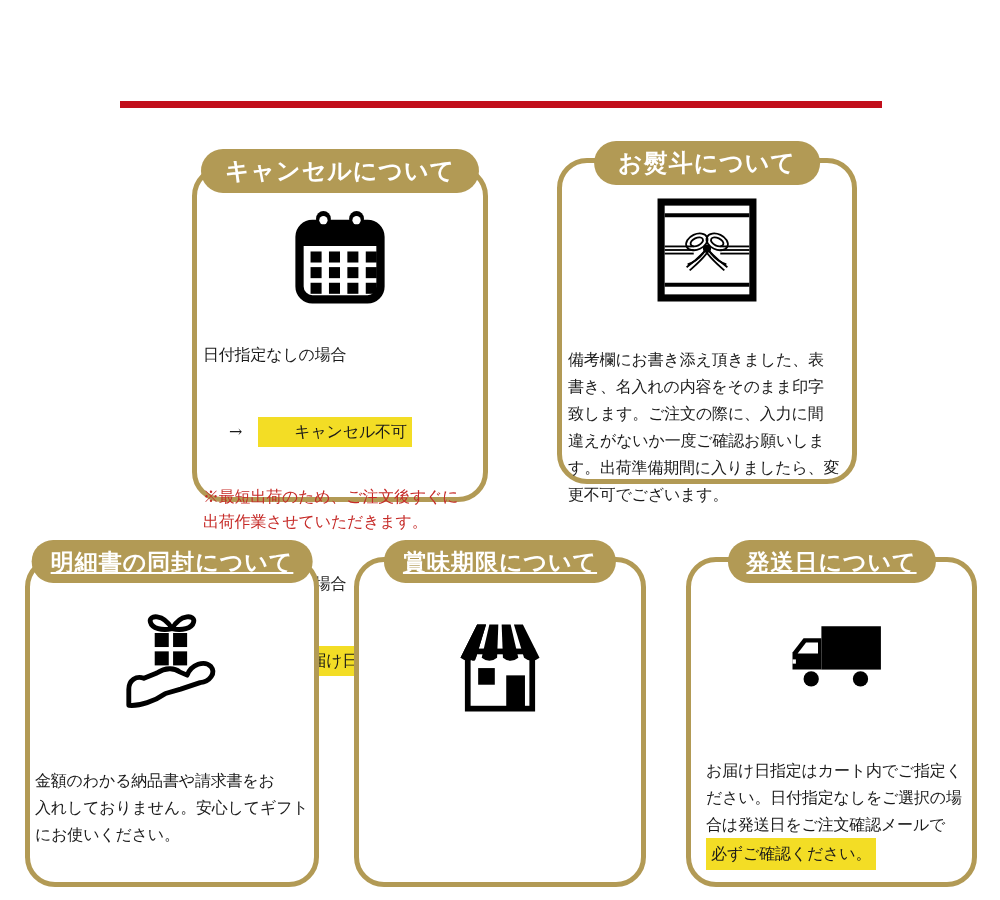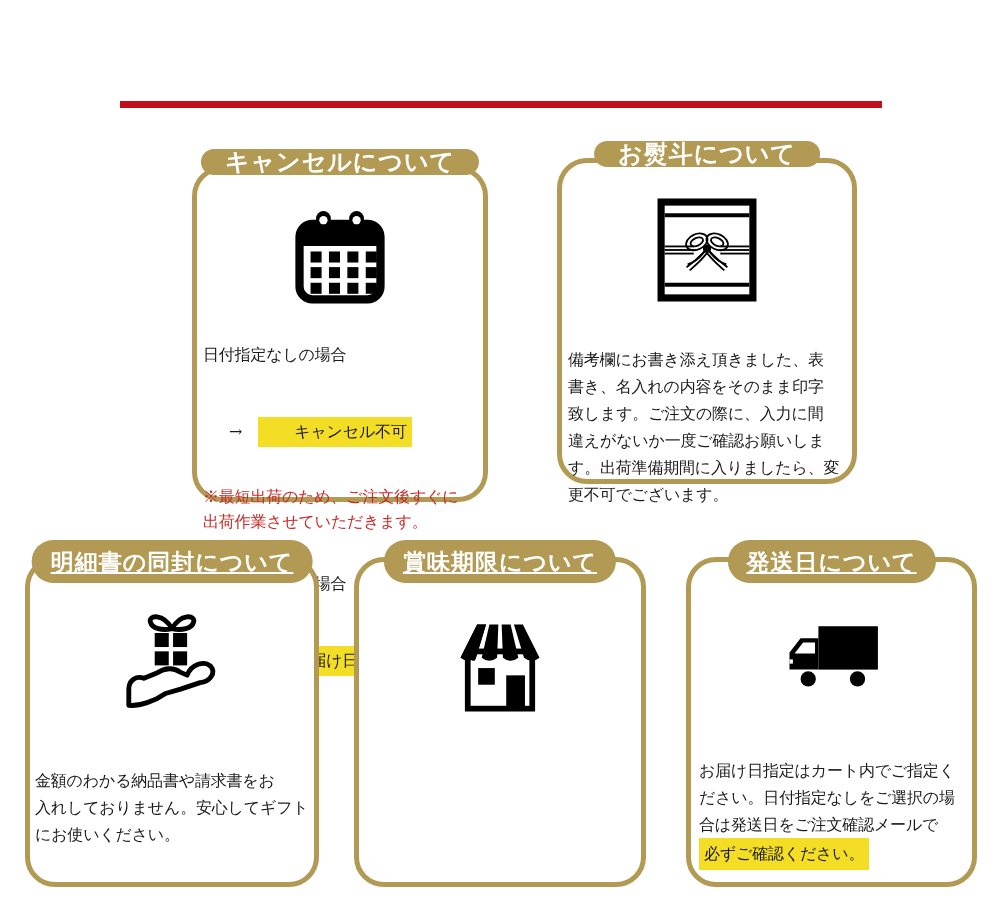--- a/index.html
+++ b/index.html
@@ -23,25 +23,25 @@
   
   .card{
     position:absolute;background:#fff;
     border:5px solid #b29a55;border-radius:30px;
     box-sizing:border-box;
   }
   .card1{left:192px;top:166px;width:296px;height:336px;}
   .card2{left:517px;top:158px;width:300px;height:326px;margin-left:40px;}
   .card3{left:25px; top:557px;width:294px;height:330px;}
   .card4{left:354px;top:557px;width:292px;height:330px;}
-  .card5{left:686px;top:557px;width:291px;height:330px;}
+  .card5{left:686px;top:557px;width:291px;height:330px;padding-left:7px;}
   .pill{
     position:absolute;top:-22px;left:50%;transform:translateX(-50%);
     background:#b29a55;color:#fff;
-    border-radius:27px;padding:0 24px;
+    border-radius:27px;padding:9px 24px;
     font-size:24px;font-weight:bold;letter-spacing:1px;
     white-space:nowrap;line-height:1.1;
   }
   .card3 .pill,.card4 .pill,.card5 .pill{font-size:23px;padding:9px 19px;text-decoration:underline;}
   .icon-wrap{display:flex;justify-content:center;}
   .card1 .icon-wrap{margin-top:38px;}
   .card2 .icon-wrap{margin-top:34px;}
   .card3 .icon-wrap{margin-top:44px;}
   .card4 .icon-wrap{margin-top:50px;}
   .card5 .icon-wrap{margin-top:60px;}

